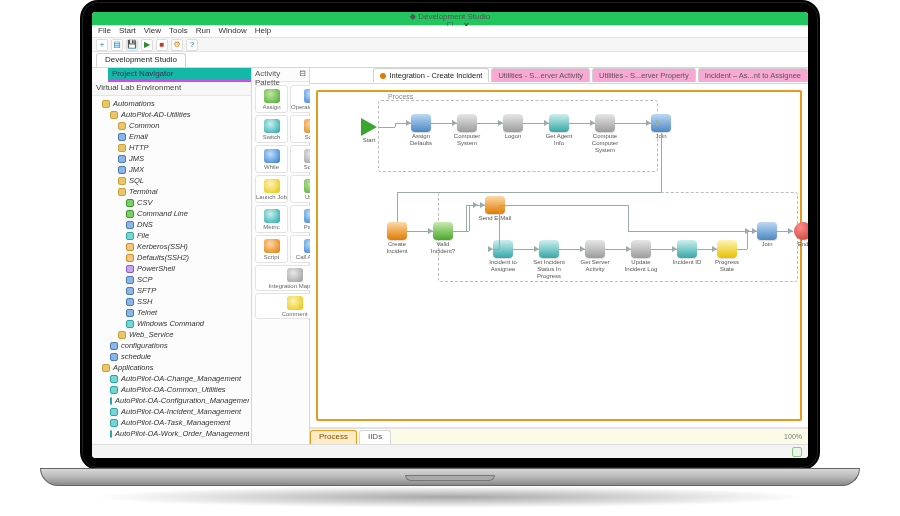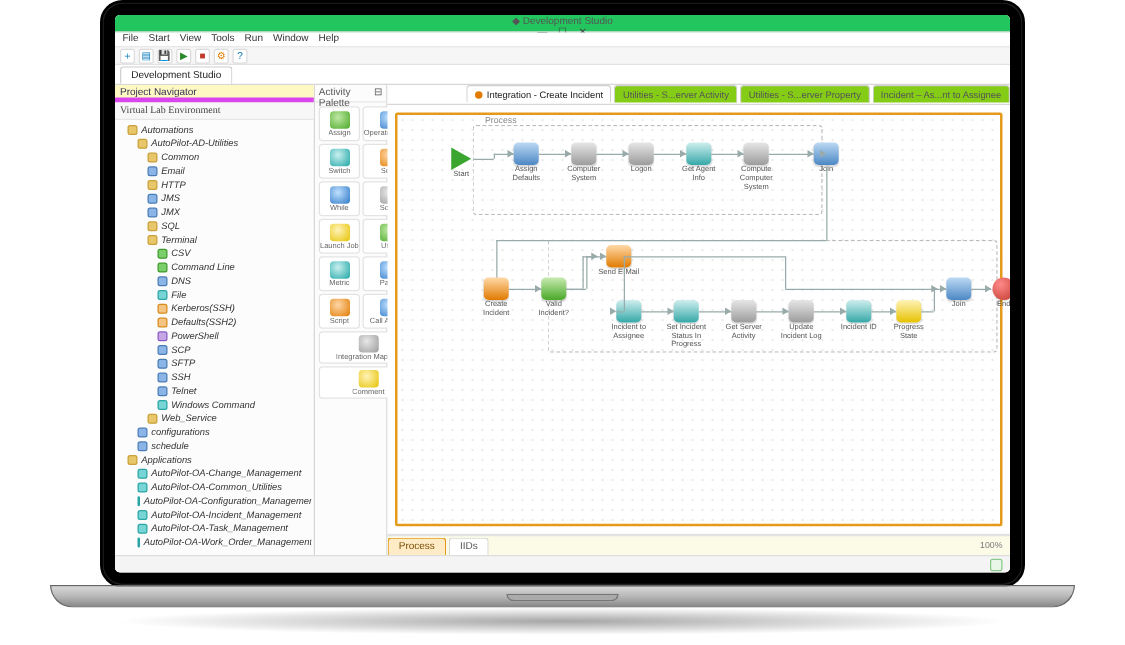--- a/index.html
+++ b/index.html
@@ -41,22 +41,22 @@
 
   .tabstrip { height: 16px; background:#fff; border-bottom:1px solid #d7d7d7; display:flex; align-items:flex-end; padding-left:4px; gap:2px; }
   .wtab { height:14px; padding:1px 8px; font-size:8px; background:#f0f0f0; border:1px solid #d0d0d0; border-bottom:none; border-radius:3px 3px 0 0; color:#555; }
   .wtab.active { background:#fff; color:#222; }
 
   
   .body { flex:1; display:flex; min-height:0; }
 
   
   .nav { width:160px; background:#fcfcfc; border-right:1px solid #d7d7d7; display:flex; flex-direction:column; min-height:0; }
-  .nav-head { height:14px; background:#fef9c3; border-bottom:4px solid #d946ef; font-size:8px; padding:1px 4px; color:#335; }
-  .nav-sub  { height:14px; background:#f7f7f7; border-bottom:1px solid #e6e6e6; font-size:8px; padding:1px 4px; color:#444;font-family:Liberation Serif, serif; }
+  .nav-head { height:14px; background:#14b8a6; border-bottom:2px solid #d946ef; font-size:8px; padding:1px 4px; color:#335;margin-left:16px; }
+  .nav-sub  { height:14px; background:#f7f7f7; border-bottom:1px solid #e6e6e6; font-size:8px; padding:1px 4px; color:#444; }
   .nav-toolbar { height:14px; display:flex; align-items:center; gap:2px; padding:1px 4px; border-bottom:1px solid #e6e6e6;}
   .nav-toolbar .chip { width:10px; height:10px; background:#eee; border:1px solid #ccc; border-radius:2px; }
   .nav-toolbar .spacer { flex:1; }
   .nav-toolbar .find { width:30px; height:10px; border:1px solid #ccc; border-radius:2px; font-size:7px; color:#999; padding-left:2px; }
   .tree { flex:1; overflow:hidden; font-size:7.5px; line-height:11px; padding:2px 2px 2px 4px; color:#333;font-style:italic;}
   .tree .row { white-space:nowrap; overflow:hidden; text-overflow:ellipsis; display:flex; align-items:center; gap:3px; }
   .tree .ic { width:8px; height:8px; display:inline-block; border-radius:2px; }
   .ic.fld { background:#e8c76a; border:1px solid #c9a03a; }
   .ic.grn { background:#7bcf6b; border:1px solid #3e9a2d; }
   .ic.blu { background:#8ab5e6; border:1px solid #4b7db5; }
@@ -79,21 +79,21 @@
   .g-blue  { background: radial-gradient(circle at 40% 35%, #bfe0ff,#2e78c7); }
   .g-cyan  { background: radial-gradient(circle at 40% 35%, #c9f0f0,#1fa5a5); }
   .g-orange{ background: radial-gradient(circle at 40% 35%, #ffd7a8,#e07b00); }
   .g-yellow{ background: radial-gradient(circle at 40% 35%, #fff3b8,#e6c200); }
   .g-gray  { background: radial-gradient(circle at 40% 35%, #e8e8e8,#9a9a9a); }
   .pcell.wide { grid-column: span 2; height:26px; }
 
   
   .editor { flex:1; display:flex; flex-direction:column; min-width:0; }
   .etabstrip { height:16px; background:#fff; border-bottom:1px solid #d7d7d7; display:flex; align-items:flex-end; padding-left:4px; gap:2px; overflow:hidden;flex-direction:column; }
-  .etab { height:14px; padding:1px 6px; font-size:7.5px; background:#84cc16; border:1px solid #d0d0d0; border-bottom:none; border-radius:3px 3px 0 0; color:#555; white-space:nowrap; display:flex; align-items:center; gap:3px; }
+  .etab { height:14px; padding:1px 6px; font-size:7.5px; background:#f9a8d4; border:1px solid #d0d0d0; border-bottom:none; border-radius:3px 3px 0 0; color:#555; white-space:nowrap; display:flex; align-items:center; gap:3px; }
   .etab .dot { width:6px; height:6px; border-radius:50%; background:#e07b00; }
   .etab.active { background:#fff; color:#222; }
   .etabstrip .filler { flex:1; }
   .etabstrip .ricons { display:flex; gap:2px; padding-right:4px; }
   .ricons .ri { width:12px; height:12px; border-radius:50%; border:1px solid #ccc; }
   .ri.a{background:#e8e8e8;} .ri.b{background:#d7e8ff;} .ri.c{background:#ffd7f0;} .ri.d{background:#f0ffd7;}
 
   .canvas-wrap { flex:1; background:#fff; position:relative; border-bottom:1px solid #e2e2e2; overflow:hidden; }
   .dotgrid { position:absolute; inset:6px; border:2px solid #e49a1a; border-radius:2px; background-image: radial-gradient(#e8e8e8 0.6px, transparent 0.6px); background-size: 8px 8px; }
   .group { position:absolute; border:1px dashed #bcbcbc; border-radius:3px; }

